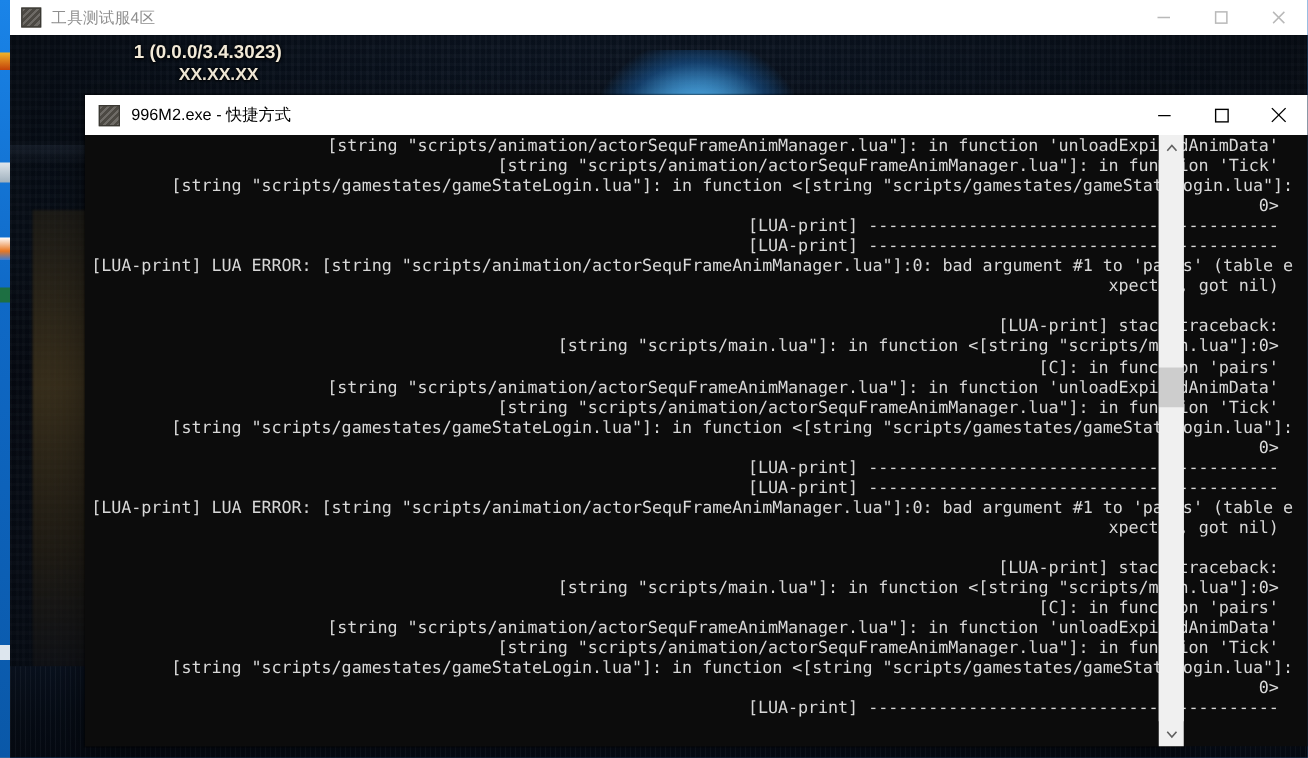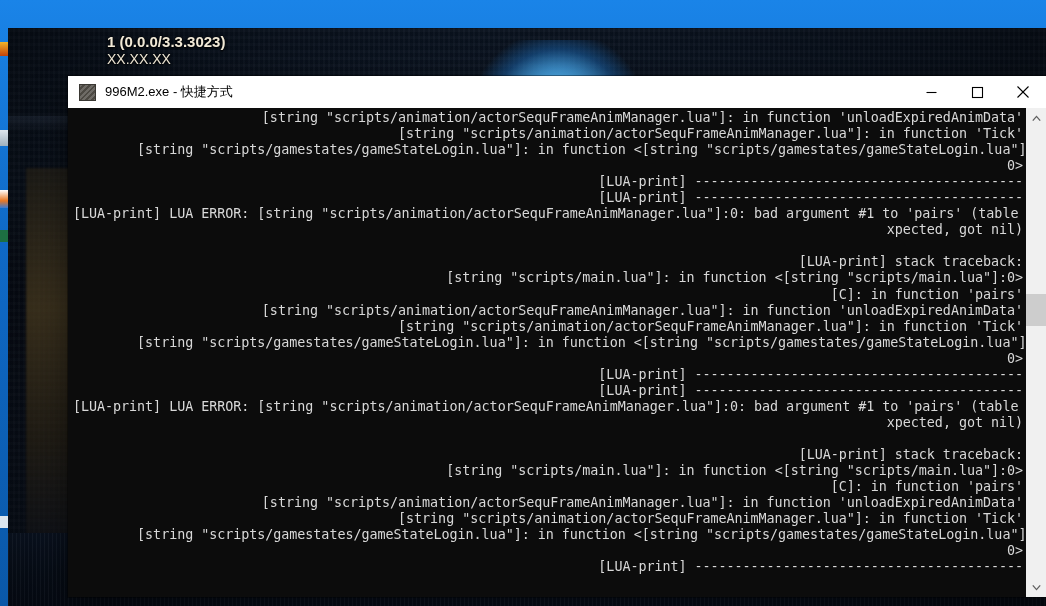--- a/index.html
+++ b/index.html
@@ -118,25 +118,25 @@
   }
 
   
   #game-hud {
     position: absolute; left: 99px; top: 4px;
     color: #f2ead8;
     text-shadow: 0 1px 2px #000, 0 0 3px #000;
     line-height: 1.28;
   }
   #hud-version { font-size: 15px; font-weight: bold; }
-  #hud-ip { font-size: 14px; font-weight: normal; }
+  #hud-ip { font-size: 14px; font-weight: bold; margin-left: 36px; }
 
   
   #console-window {
-    position: absolute; left: 68px; top: 76px; width: 978px; height: 521px;
+    position: absolute; left: 68px; top: 76px; width: 879px; height: 521px;
     background: #0c0c0c;
     box-shadow: 0 0 0 1px rgba(0,0,0,.35), 0 10px 30px rgba(0,0,0,.55);
   }
   #console-titlebar {
     position: absolute; left: 0; top: 0; width: 978px; height: 32px;
     background: #ffffff;
     display: flex; align-items: center;
   }
   #console-titlebar .ct-icon {
     width: 17px; height: 17px; margin-left: 11px; margin-right: 9px;
@@ -204,33 +204,54 @@
 <div id="desktop">
   <div id="desktop-icon-1"></div>
   <div id="desktop-icon-2"></div>
   <div id="desktop-icon-3"></div>
   <div id="desktop-icon-4"></div>
   <div id="desktop-icon-5"></div>
 </div>
 
 <div id="game-window">
 
+  <div id="game-titlebar">
+    <div class="tb-icon"></div>
+    <div class="tb-title">工具测试服4区</div>
+    <div class="tb-spacer"></div>
+    <div class="gwin-btn">
+      <svg width="12" height="12" viewBox="0 0 12 12" aria-hidden="true">
+        <line x1="1" y1="6" x2="11" y2="6" stroke="currentColor" stroke-width="1.2"></line>
+      </svg>
+    </div>
+    <div class="gwin-btn">
+      <svg width="12" height="12" viewBox="0 0 12 12" aria-hidden="true">
+        <rect x="1.5" y="1.5" width="9" height="9" fill="none" stroke="currentColor" stroke-width="1.2"></rect>
+      </svg>
+    </div>
+    <div class="gwin-btn">
+      <svg width="12" height="12" viewBox="0 0 12 12" aria-hidden="true">
+        <line x1="1.5" y1="1.5" x2="10.5" y2="10.5" stroke="currentColor" stroke-width="1.2"></line>
+        <line x1="10.5" y1="1.5" x2="1.5" y2="10.5" stroke="currentColor" stroke-width="1.2"></line>
+      </svg>
+    </div>
+  </div>
 
   <div id="game-canvas">
     <div class="bg-stone"></div>
     <div class="bg-ledge"></div>
     <div class="bg-pillar-left"></div>
     <div class="bg-pillar-left2"></div>
     <div class="bg-floor"></div>
     <div class="bg-glow"></div>
     <div class="bg-glow-core"></div>
     <div class="bg-vignette"></div>
 
     <div id="game-hud">
-      <div id="hud-version">1 (0.0.0/3.3.3023)</div>
+      <div id="hud-version">1 (0.0.0/3.4.3023)</div>
       <div id="hud-ip">XX.XX.XX</div>
     </div>
   </div>
 </div>
 
 <div id="console-window">
 
   <div id="console-titlebar">
     <div class="ct-icon"></div>
     <div class="ct-title">996M2.exe - 快捷方式</div>

